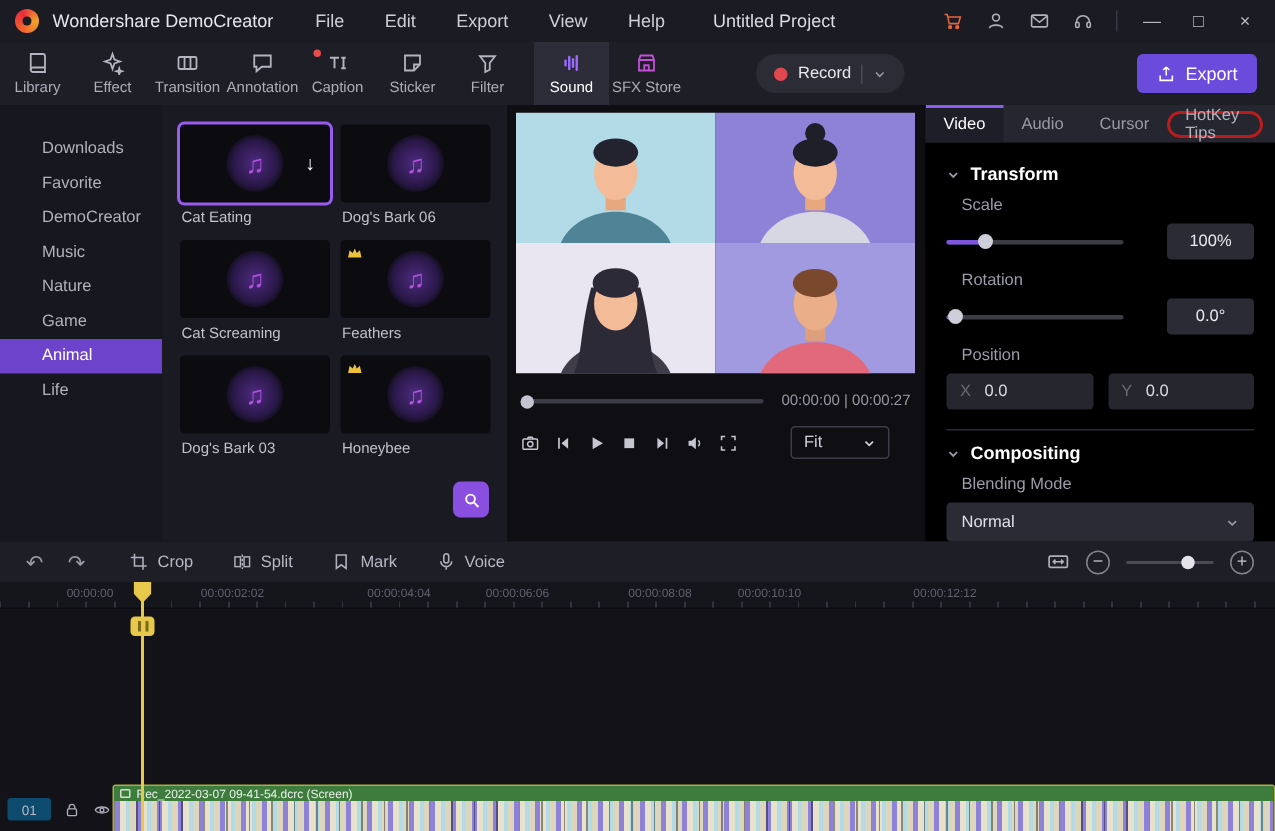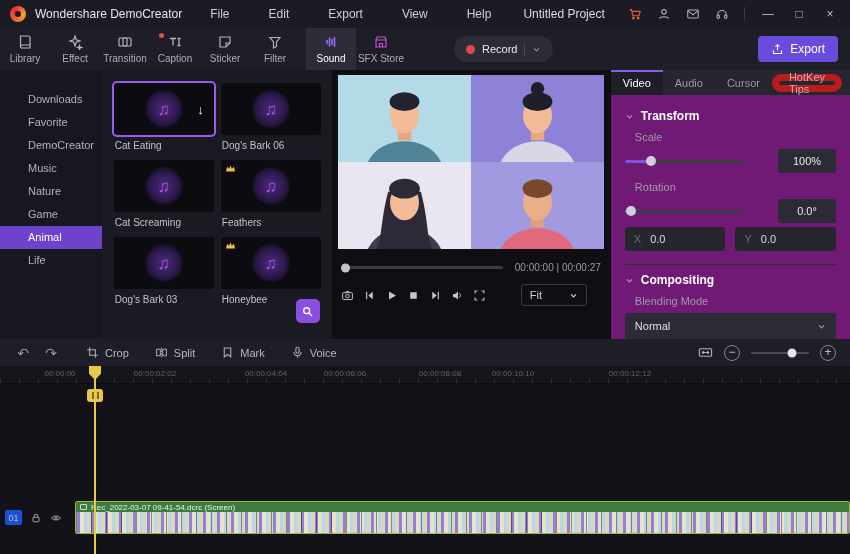--- a/index.html
+++ b/index.html
@@ -7,21 +7,21 @@
   body { background:#15151b; font-family:"Liberation Sans",sans-serif; color:#c8c8d2; }
   .app { width:850px; height:554px; display:flex; flex-direction:column; }
   svg { display:block; }
 
   
   .titlebar { flex:0 0 28px; background:#1b1b24; display:flex; align-items:center; font-size:12px; color:#cfcfd8; }
   .logo { width:16px; height:16px; border-radius:50%; margin:0 9px 0 10px;
           background:conic-gradient(from 210deg,#f0632b,#e82a3e,#f0a22b,#f0632b); position:relative; }
   .logo::after { content:""; position:absolute; left:5px; top:5px; width:6px; height:6px; border-radius:50%; background:#1b1b24; }
   .app-name { color:#e6e6ee; margin-right:28px; white-space:nowrap; }
-  .menu { display:flex; gap:39px; }
+  .menu { display:flex; gap:27px; }
   .project-name { margin-left:32px; color:#dcdce4;text-align:right; }
   .tb-right { margin-left:auto; display:flex; align-items:center; gap:15px; padding-right:12px; }
   .tb-right svg { width:14px; height:14px; }
   .tb-icon { color:#b2b2bc; }
   .tb-icon.cart { color:#e8633a; }
   .tb-sep { width:1px; height:14px; background:#3a3a46; }
   .win-btn { color:#b8b8c2; font-size:12px; width:16px; text-align:center; line-height:16px; }
 
   
   .toolbar { flex:0 0 42px; background:#1e1e27; display:flex; align-items:stretch; position:relative; }
@@ -69,25 +69,25 @@
   .p-track { flex:1; height:3px; background:#3c3c46; border-radius:2px; position:relative; }
   .p-handle { position:absolute; left:2px; top:50%; transform:translate(-2px,-50%); width:9px; height:9px;
               border-radius:50%; background:#c4c4d0; }
   .p-time { font-size:10px; color:#9a9aa6; white-space:nowrap; }
   .controls-row { display:flex; align-items:center; gap:9px; margin-top:11px; padding:0 3px; color:#c6c6d0; }
   .controls-row svg { width:13px; height:13px; }
   .fit-dd { margin-left:auto; margin-right:14px; width:66px; height:22px; border:1px solid #3c3c48; border-radius:3px;
             display:flex; align-items:center; justify-content:space-between; padding:0 8px; font-size:11px; color:#d0d0da; }
   .fit-dd svg { width:9px; height:9px; }
 
-  .props { flex:1; background:#701a75; border-left:1px solid #0c0c10; display:flex; flex-direction:column; font-size:11px; }
+  .props { flex:1; background:#000000; border-left:1px solid #0c0c10; display:flex; flex-direction:column; font-size:11px; }
   .props-tabs { flex:0 0 25px; display:flex; background:#262631; align-items:stretch; }
   .ptab { padding:0 12px; display:flex; align-items:center; font-size:11px; color:#9a9aa6; }
   .ptab.active { background:#1e1e28; color:#fff; box-shadow:inset 0 2px 0 #8a5cf0; }
-  .ptab.pill { border:7px solid #b91c1c; border-radius:10px; height:18px; align-self:center; padding:0 10px;
+  .ptab.pill { border:2px solid #b91c1c; border-radius:10px; height:18px; align-self:center; padding:0 10px;
                margin-left:auto; margin-right:8px; color:#b4b4c0; }
   .props-body { padding:10px 14px 0; }
   .sec-head { display:flex; align-items:center; gap:7px; color:#fff; font-size:12px; font-weight:bold; margin:4px 0 6px; }
   .sec-head svg { width:9px; height:9px; color:#9a9aa6; }
   .lbl { color:#9c9ca8; font-size:11px; margin:8px 10px 6px; }
   .slider-row { display:flex; align-items:center; justify-content:space-between; margin-bottom:4px; }
   .slider { width:118px; height:3px; background:#3c3c46; border-radius:2px; position:relative; }
   .s-fill { position:absolute; left:0; top:0; bottom:0; background:#7c54e0; border-radius:2px; }
   .s-knob { position:absolute; top:50%; transform:translate(-50%,-50%); width:10px; height:10px; border-radius:50%; background:#cfcfdb; }
   .val-box { width:58px; height:24px; background:#2b2b36; border-radius:3px; color:#e8e8ee; font-size:11px;
@@ -124,21 +124,21 @@
   .clip { position:absolute; left:75px; right:0; top:135px; height:33px; border:1px solid #aab03e;
           border-radius:2px; overflow:hidden; }
   .clip-head { height:10px; background:#3e7c3e; display:flex; align-items:center; gap:4px; padding:0 4px;
                font-size:8px; color:#eaf2ea; white-space:nowrap; overflow:hidden; }
   .clip-head i { width:7px; height:6px; border:1px solid #cfe2cf; border-radius:1px; flex:0 0 auto; }
   .clip-body { height:21px;
     background:
       repeating-linear-gradient(90deg,rgba(0,0,0,.40) 0 1px,transparent 1px 15px),
       repeating-linear-gradient(90deg,#8d82d8 1px 4px,#e8e2cc 4px 8px,#b3dbe7 8px 11px,#ddd6bc 11px 15px); }
   .track-head { position:absolute; left:0; top:135px; height:33px; display:flex; align-items:center; gap:8px; padding-left:5px; }
-  .tnum { width:17px; height:15px; background:#1d4ed8; border-radius:2px; font-size:9px; color:#b8b8c2;
+  .tnum { width:29px; height:15px; background:#0c4a6e; border-radius:2px; font-size:9px; color:#b8b8c2;
           display:flex; align-items:center; justify-content:center; }
   .track-head svg { width:12px; height:12px; color:#aeaeba; }
   .playhead-line { position:absolute; left:94px; top:0; bottom:0; width:2px; background:#e8c84a; z-index:5; }
   .ph-top { position:absolute; left:89px; top:0; width:12px; height:14px; background:#e8c84a; z-index:6;
             clip-path:polygon(0 0,100% 0,100% 55%,50% 100%,0 55%); }
   .ph-grip { position:absolute; left:87px; top:23px; width:16px; height:13px; background:#e8c84a; border-radius:3px;
              z-index:6; display:flex; align-items:center; justify-content:center; gap:3px; }
   .ph-grip i { width:2px; height:7px; background:#7a6a1e; }
 </style>
 </head>
@@ -207,20 +207,26 @@
       <span>Effect</span>
     </div>
     <div class="tool">
       <svg viewBox="0 0 16 16" fill="none" stroke="currentColor" stroke-width="1.2">
           <rect x="2" y="4" width="8" height="8" rx="1"></rect>
           <rect x="6" y="4" width="8" height="8" rx="1"></rect>
         </svg>
       <span>Transition</span>
     </div>
     <div class="tool">
+      <svg viewBox="0 0 16 16" fill="none" stroke="currentColor" stroke-width="1.2">
+          <path d="M2.5 3h11v7.5H7.5L4 13.5v-3H2.5z"></path>
+        </svg>
+      <span>Annotation</span>
+    </div>
+    <div class="tool">
       <span class="badge"></span>
       <svg viewBox="0 0 16 16" fill="none" stroke="currentColor" stroke-width="1.3">
           <path d="M3 4.5h6M6 4.5v7M12 4.5v7M10.5 4.5h3M10.5 11.5h3"></path>
         </svg>
       <span>Caption</span>
     </div>
     <div class="tool">
       <svg viewBox="0 0 16 16" fill="none" stroke="currentColor" stroke-width="1.2">
           <path d="M3 3h10v6l-4 4H3z"></path>
           <path d="M13 9H9v4"></path>
@@ -450,20 +456,21 @@
 
         <div class="lbl">Rotation</div>
         <div class="slider-row">
           <div class="slider">
             <span class="s-fill" style="width:6px;"></span>
             <span class="s-knob" style="left:6px;"></span>
           </div>
           <div class="val-box">0.0°</div>
         </div>
 
+        <div class="lbl">Position</div>
         <div class="pos-row">
           <div class="pos-box">
             <span class="axis">X</span>
             <span class="pv">0.0</span>
           </div>
           <div class="pos-box">
             <span class="axis">Y</span>
             <span class="pv">0.0</span>
           </div>
         </div>

